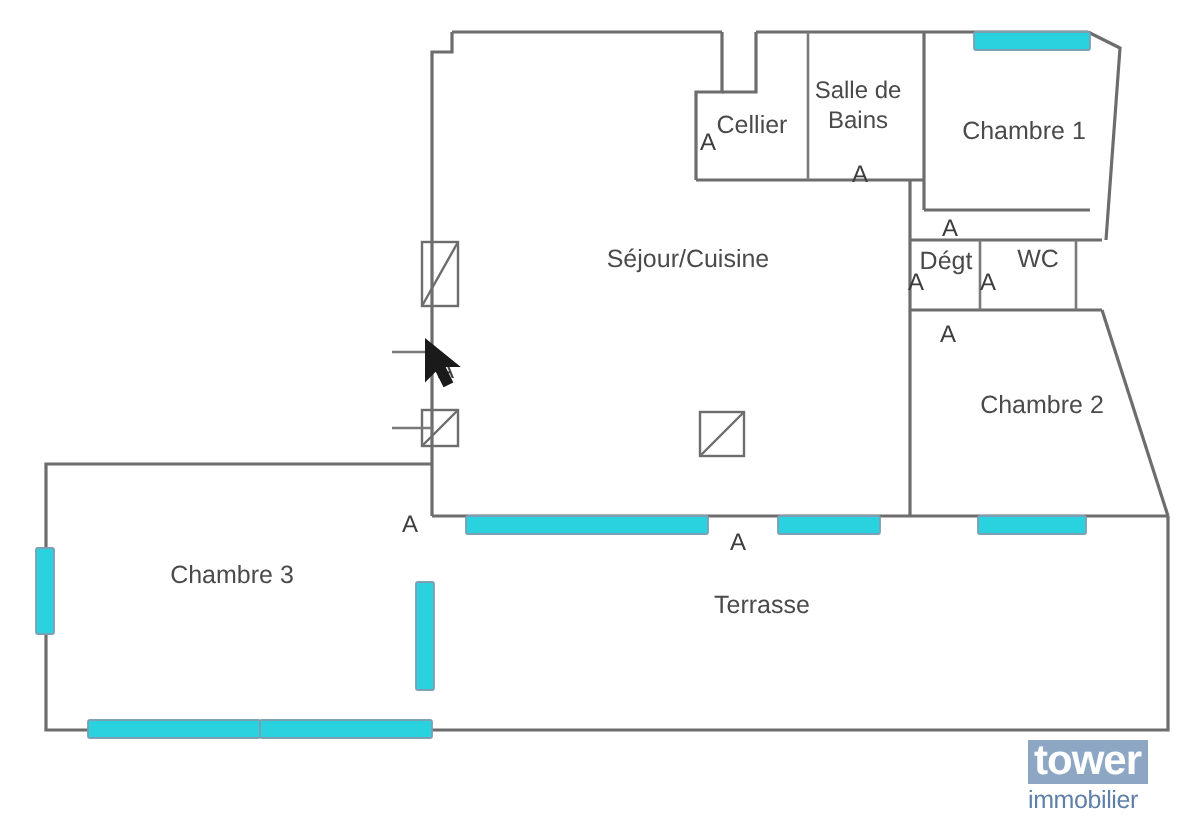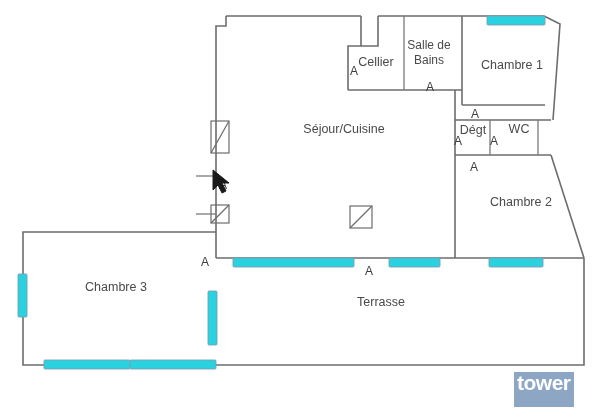--- a/index.html
+++ b/index.html
@@ -72,21 +72,21 @@
   #logo {
     position: absolute;
     right: 6px;
     bottom: 2px;
     width: 80px;
     text-align: left;
   }
   #logo .logo-top {
     background: #8ca6c4;
     display: inline-block;
-    padding: 0px 3px 14px 3px;
+    padding: 0px 3px 1px 3px;
     line-height: 1;
   }
   #logo .logo-top span {
     font-family: "Liberation Sans", sans-serif;
     font-weight: bold;
     font-size: 21px;
     color: #ffffff;
     letter-spacing: -0.5px;
     line-height: 1;
   }
@@ -198,13 +198,14 @@
 <svg id="cursor-layer" viewBox="0 0 600 409">
   <g id="cursor-g" transform="translate(213,170)">
     <path d="M 0,0 L 0,20 L 5,15 L 9,23 L 13,21 L 9,13 L 16,13 Z" fill="#1a1a1a" stroke="#1a1a1a" stroke-width="1"></path>
   </g>
 </svg>
 
 <div id="logo">
   <div class="logo-top">
     <span>tower</span>
   </div>
+  <div class="logo-bottom">immobilier</div>
 </div>
 
 </body></html>

